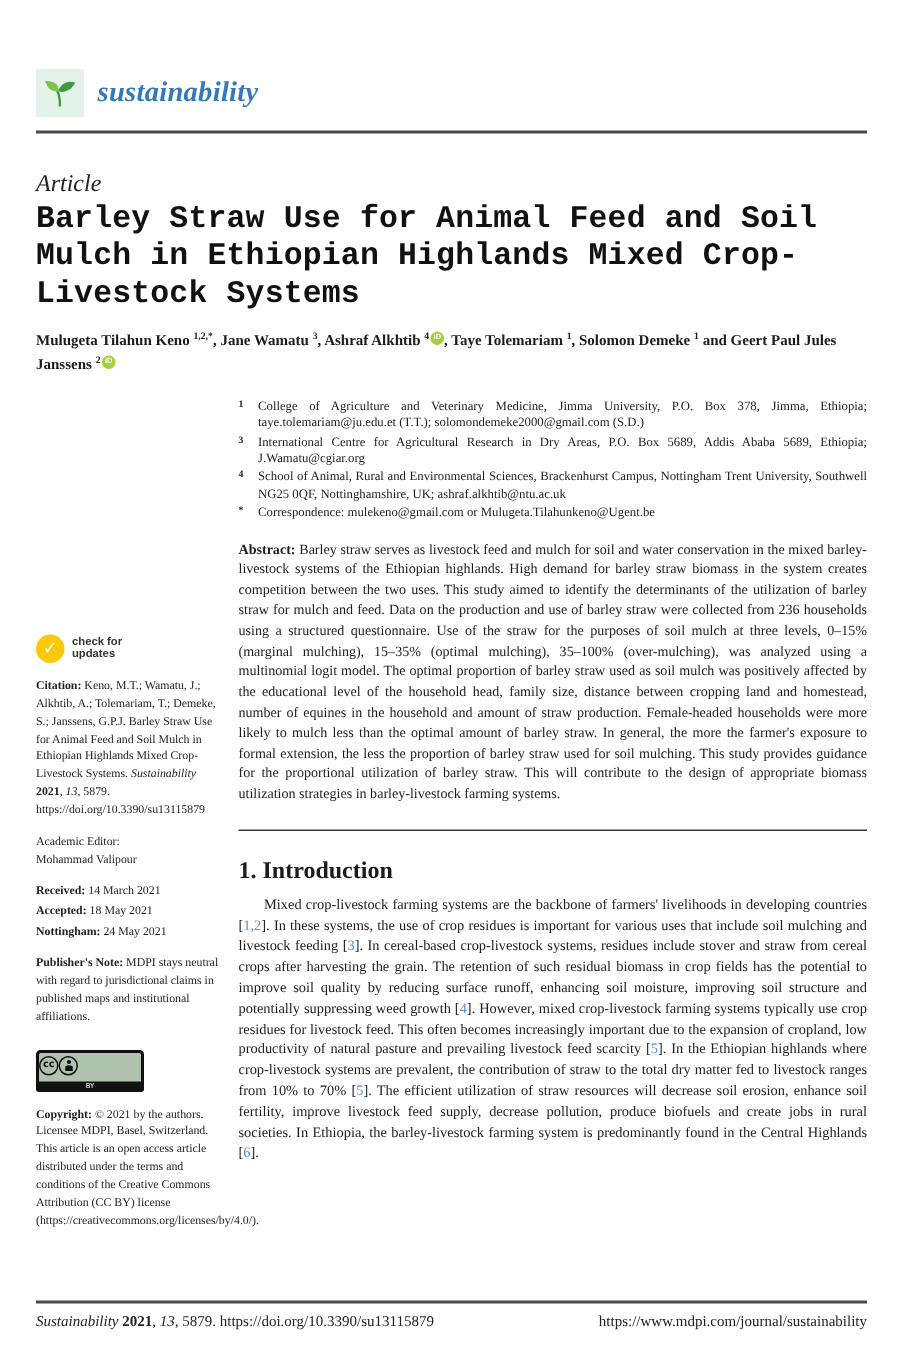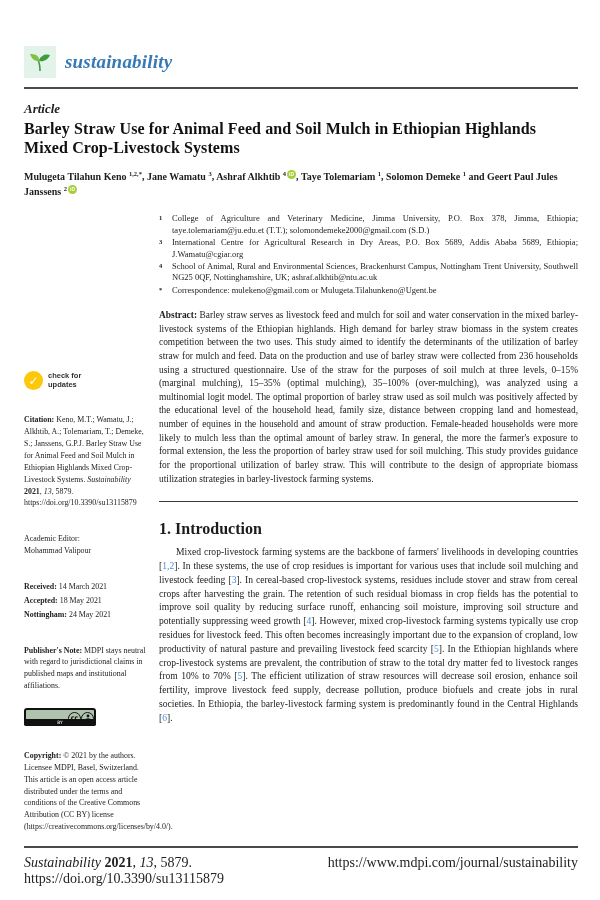--- a/index.html
+++ b/index.html
@@ -13,46 +13,46 @@
 
   
   .journal-header { display:flex; justify-content:space-between; align-items:flex-start;
     border-bottom:2px solid #4a4a4a; padding-bottom:9px; }
   .logo-wrap { display:flex; align-items:center; }
   .logo-box { width:32px; height:32px; background:#e4f3e9; display:flex; align-items:center; justify-content:center; }
   .journal-name { font-style:italic; font-weight:bold; font-size:19px; color:#3779b5; margin-left:9px; letter-spacing:.2px; }
   .mdpi-logo { margin-top:2px; }
 
   
-  .article-label { font-style:italic; font-size:13px; margin-top:12px; color:#222;font-weight:bold; }
-  .paper-title { font-size:16px; font-weight:bold; line-height:1.18; margin-top:3px; color:#111; letter-spacing:.1px; }
+  .article-label { font-style:italic; font-size:16px; margin-top:25px; color:#222; }
+  .paper-title { font-size:21px; font-weight:bold; line-height:1.18; margin-top:3px; color:#111; letter-spacing:.1px;font-family:Liberation Mono, monospace; }
   .authors { font-size:10px; font-weight:bold; margin-top:11px; line-height:1.5; width:560px; }
   .authors .sp { font-size:6.5px; vertical-align:super; }
 
   
   .columns { display:flex; margin-top:14px; }
   .side-col { width:124px; flex:0 0 124px; font-size:7.9px; line-height:1.5; color:#222; }
   .main-col { flex:1; margin-left:11px; }
 
   
   .updates-badge { margin-top:158px; display:flex; align-items:center; cursor:pointer; width:76px; }
   .updates-circle { width:19px; height:19px; border-radius:50%; background:#fdc70a; color:#fff;
     display:flex; align-items:center; justify-content:center; font-size:12px; font-weight:bold;
     font-family:"DejaVu Sans", sans-serif; flex:0 0 19px; }
   .updates-text { margin-left:5px; font-family:"Liberation Sans", sans-serif; font-size:7.5px;
     font-weight:bold; color:#333; line-height:1.15; }
-  .side-block { margin-top:24px; text-align:left; }
+  .side-block { margin-top:9px; text-align:left; }
   .side-label { font-weight:bold; }
   .it { font-style:italic; }
   .bd { font-weight:bold; }
   .sp { font-size:6px; vertical-align:super; }
   .cite { color:#4a90d9; }
   .dates-block div { margin-bottom:2px; }
-  .cc-badge { margin-top:16px; width:72px; height:18px; border:2px solid #111; border-radius:3px;
-    background:#afc3af; position:relative; display:flex; align-items:flex-start; justify-content:flex-end; padding-top:1px; }
+  .cc-badge { margin-top:16px; width:72px; height:28px; border:2px solid #111; border-radius:3px;
+    background:#afc3af; position:relative; display:flex; align-items:flex-start; justify-content:flex-start; padding-top:1px; }
   .cc-circle { width:13px; height:13px; border:1.5px solid #111; border-radius:50%; background:#afc3af;
     color:#111; font-size:6.5px; font-weight:bold; display:flex; align-items:center; justify-content:center;
     font-family:"DejaVu Sans", sans-serif; margin-top:1px; }
   .cc-bar { position:absolute; left:-2px; right:-2px; bottom:-2px; height:7px; background:#111;
     color:#fff; font-size:4.5px; text-align:center; line-height:7px; font-family:"DejaVu Sans", sans-serif;
     border-radius:0 0 2px 2px; }
 
   
   .affiliations { font-size:8.5px; line-height:1.34; }
   .aff-row { display:flex; margin-bottom:1px; }
@@ -63,21 +63,21 @@
   .kw-rule { border:none; border-top:1.5px solid #3a3a3a; margin-top:15px; }
   .section-heading { font-size:16px; font-weight:bold; margin-top:18px; }
   .body-para { margin-top:7px; font-size:9.6px; line-height:1.44; text-align:justify; text-indent:17px; }
   .orcid { display:inline-block; width:9px; height:9px; background:#a6ce39; border-radius:50%;
     color:#fff; font-size:5px; line-height:9px; text-align:center; font-weight:bold;
     font-family:"Liberation Sans", sans-serif; vertical-align:super; margin-left:1px; cursor:pointer; }
 
   
   .footer { position:absolute; left:24px; right:22px; bottom:13px;
     border-top:2px solid #4a4a4a; padding-top:7px;
-    display:flex; justify-content:flex-end; font-size:14px; color:#222; }
+    display:flex; justify-content:space-between; font-size:10px; color:#222; }
 </style>
 </head>
 <body>
 
 <div class="page">
 
   <div class="journal-header">
     <div class="logo-wrap">
       <div class="logo-box">
         <svg width="24" height="24" viewBox="0 0 24 24">

